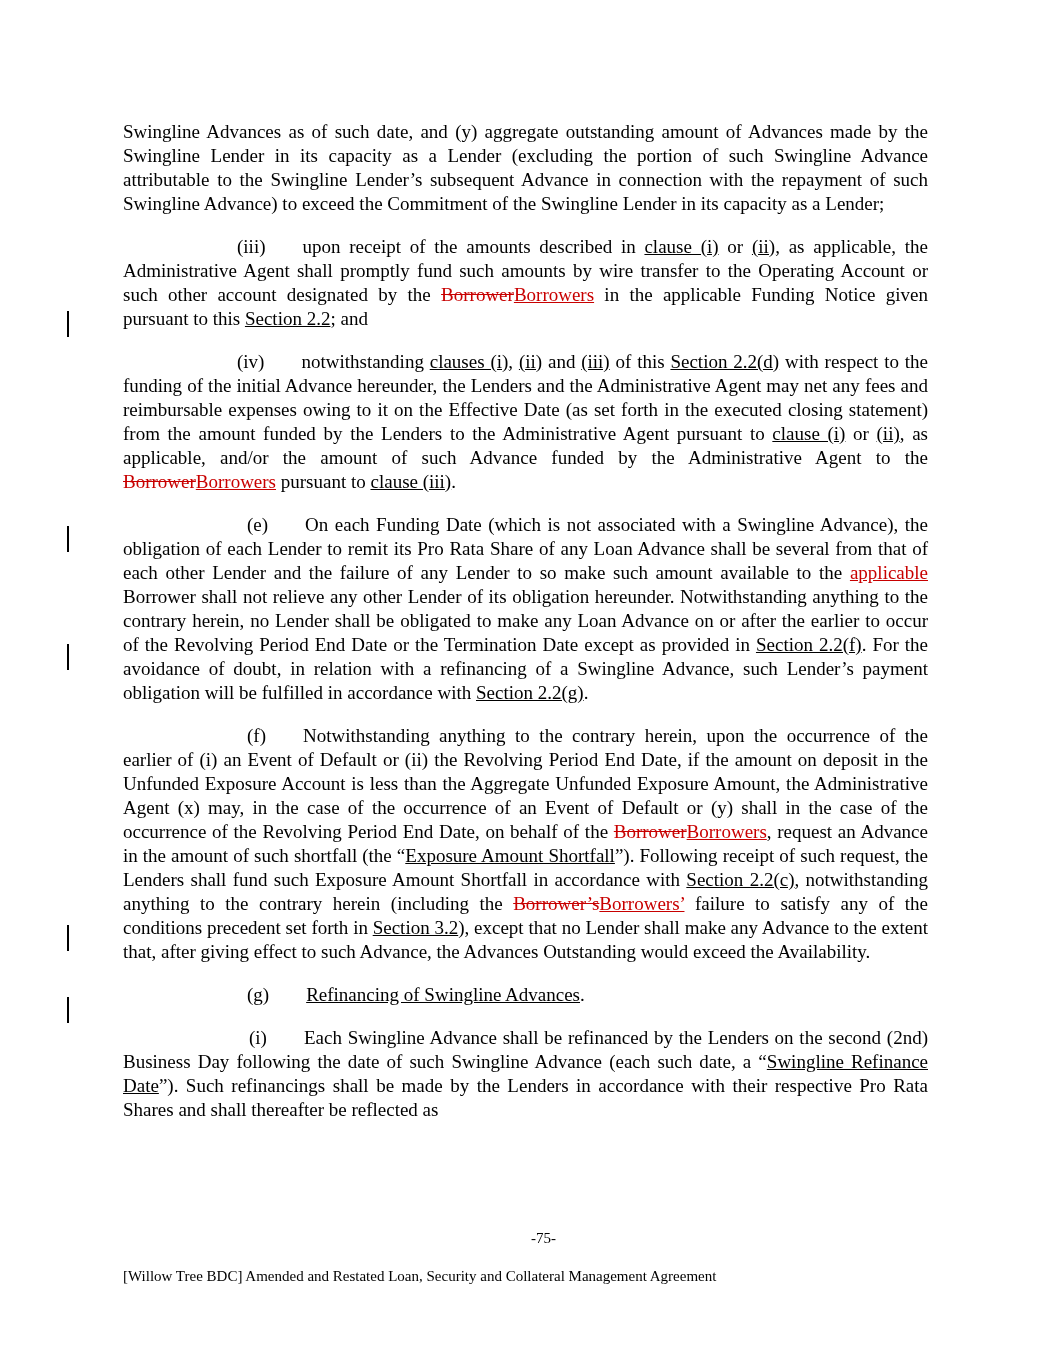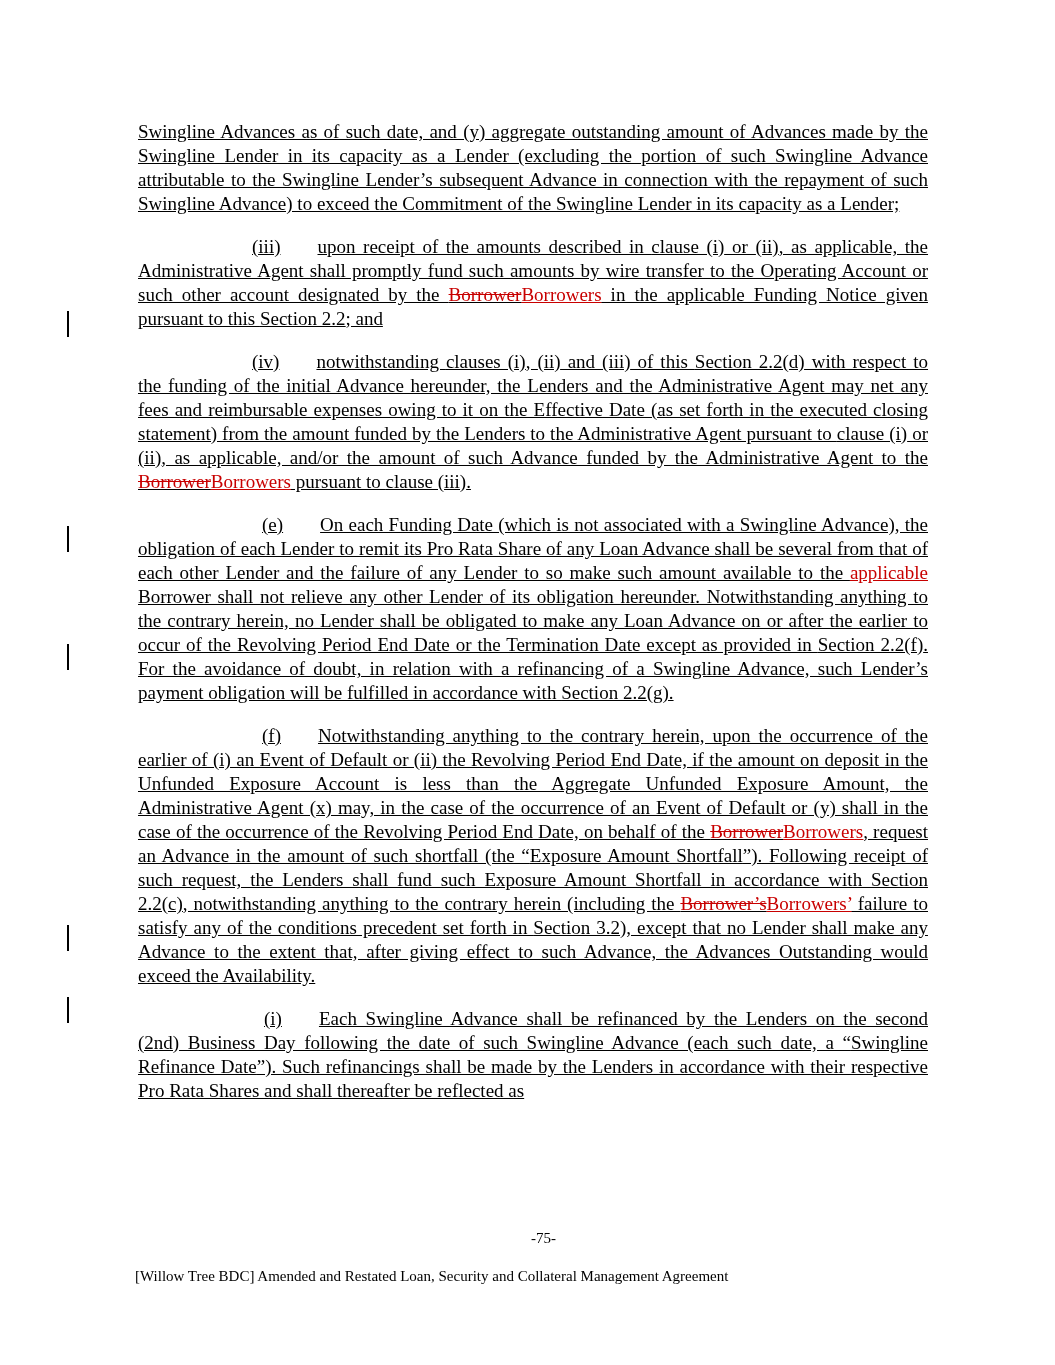--- a/index.html
+++ b/index.html
@@ -3,43 +3,44 @@
 <meta charset="utf-8">
 <style>
   html,body{margin:0;padding:0;}
   body{
     width:1055px;height:1365px;position:relative;overflow:hidden;
     background:#ffffff;color:#000000;
     font-family:"Liberation Serif","DejaVu Serif",serif;
     font-size:19px;line-height:24px;
   }
   .content{padding:120px 127px 0 123px;}
-  p.para{margin:0 0 19px 15px;text-align:justify;text-decoration:underline;}
+  p.para{margin:0 0 19px 0;text-align:justify;}
   .blk{margin-left:63px;}
   .ti{text-indent:114px;}
   .ti2{text-indent:126px;}
   .full-ti{text-indent:124px;}
   .tab{display:inline-block;width:37px;}
   .u{text-decoration:underline;}
   .del{color:var(--red,#c80000);text-decoration:line-through;}
   .ins{color:var(--red,#c80000);text-decoration:underline;}
   .changebar{position:absolute;left:67px;width:2px;height:26px;background:#000;}
   .cb1{top:311px}.cb2{top:526px}.cb3{top:644px}.cb4{top:925px}.cb5{top:997px}
   .pagenum{position:absolute;top:1228px;left:16px;width:100%;text-align:center;font-size:15px;line-height:20px;}
-  .footer{position:absolute;top:1266px;left:135px;right:127px;font-size:15px;line-height:21px;text-align:left;}
+  .footer{position:absolute;top:1266px;left:123px;right:127px;font-size:15px;line-height:21px;text-align:left;}
 </style>
 </head>
 <body>
 
 <div class="content">
     <p class="para blk"><span class="">Swingline Advances as of such date, and (y) aggregate outstanding amount of Advances made by the Swingline Lender in its capacity as a Lender (excluding the portion of such Swingline Advance attributable to the Swingline Lender’s subsequent Advance in connection with the repayment of such Swingline Advance) to exceed the Commitment of the Swingline Lender in its capacity as a Lender;</span></p>
     <p class="para blk ti"><span class="">(iii)</span><span class="tab"></span><span class="">upon receipt of the amounts described in </span><span class="u">clause (i)</span><span class=""> or </span><span class="u">(ii)</span><span class="">, as applicable, the Administrative Agent shall promptly fund such amounts by wire transfer to the Operating Account or such other account designated by the </span><span class="del">Borrower</span><span class="ins">Borrowers</span><span class=""> in the applicable Funding Notice given pursuant to this </span><span class="u">Section 2.2</span><span class="">; and</span></p>
     <p class="para blk ti"><span class="">(iv)</span><span class="tab"></span><span class="">notwithstanding </span><span class="u">clauses (i)</span><span class="">, </span><span class="u">(ii)</span><span class=""> and </span><span class="u">(iii)</span><span class=""> of this </span><span class="u">Section 2.2(d)</span><span class=""> with respect to the funding of the initial Advance hereunder, the Lenders and the Administrative Agent may net any fees and reimbursable expenses owing to it on the Effective Date (as set forth in the executed closing statement) from the amount funded by the Lenders to the Administrative Agent pursuant to </span><span class="u">clause (i)</span><span class=""> or </span><span class="u">(ii)</span><span class="">, as applicable, and/or the amount of such Advance funded by the Administrative Agent to the </span><span class="del">Borrower</span><span class="ins">Borrowers</span><span class=""> pursuant to </span><span class="u">clause (iii)</span><span class="">.</span></p>
     <p class="para full-ti"><span class="">(e)</span><span class="tab"></span><span class="">On each Funding Date (which is not associated with a Swingline Advance), the obligation of each Lender to remit its Pro Rata Share of any Loan Advance shall be several from that of each other Lender and the failure of any Lender to so make such amount available to the </span><span class="ins">applicable </span><span class="">Borrower shall not relieve any other Lender of its obligation hereunder. Notwithstanding anything to the contrary herein, no Lender shall be obligated to make any Loan Advance on or after the earlier to occur of the Revolving Period End Date or the Termination Date except as provided in </span><span class="u">Section 2.2(f)</span><span class="">.  For the avoidance of doubt, in relation with a refinancing of a Swingline Advance, such Lender’s payment obligation will be fulfilled in accordance with </span><span class="u">Section 2.2(g)</span><span class="">.</span></p>
     <p class="para full-ti"><span class="">(f)</span><span class="tab"></span><span class="">Notwithstanding anything to the contrary herein, upon the occurrence of the earlier of (i) an Event of Default or (ii) the Revolving Period End Date, if the amount on deposit in the Unfunded Exposure Account is less than the Aggregate Unfunded Exposure Amount, the Administrative Agent (x) may, in the case of the occurrence of an Event of Default or (y) shall in the case of the occurrence of the Revolving Period End Date, on behalf of the </span><span class="del">Borrower</span><span class="ins">Borrowers</span><span class="">, request an Advance in the amount of such shortfall (the “</span><span class="u">Exposure Amount Shortfall</span><span class="">”). Following receipt of such request, the Lenders shall fund such Exposure Amount Shortfall in accordance with </span><span class="u">Section 2.2(c)</span><span class="">, notwithstanding anything to the contrary herein (including the </span><span class="del">Borrower’s</span><span class="ins">Borrowers’</span><span class=""> failure to satisfy any of the conditions precedent set forth in </span><span class="u">Section 3.2</span><span class="">), except that no Lender shall make any Advance to the extent that, after giving effect to such Advance, the Advances Outstanding would exceed the Availability.</span></p>
+    <p class="para full-ti"><span class="">(g)</span><span class="tab"></span><span class="u">Refinancing of Swingline Advances</span><span class="">.</span></p>
     <p class="para blk ti2"><span class="">(i)</span><span class="tab"></span><span class="">Each Swingline Advance shall be refinanced by the Lenders on the second (2nd) Business Day following the date of such Swingline Advance (each such date, a “</span><span class="u">Swingline Refinance Date</span><span class="">”).  Such refinancings shall be made by the Lenders in accordance with their respective Pro Rata Shares and shall thereafter be reflected as</span></p>
   </div>
 
 <div class="changebar cb1"></div>
 <div class="changebar cb2"></div>
 <div class="changebar cb3"></div>
 <div class="changebar cb4"></div>
 <div class="changebar cb5"></div>
 
 <div class="pagenum">-75-</div>

